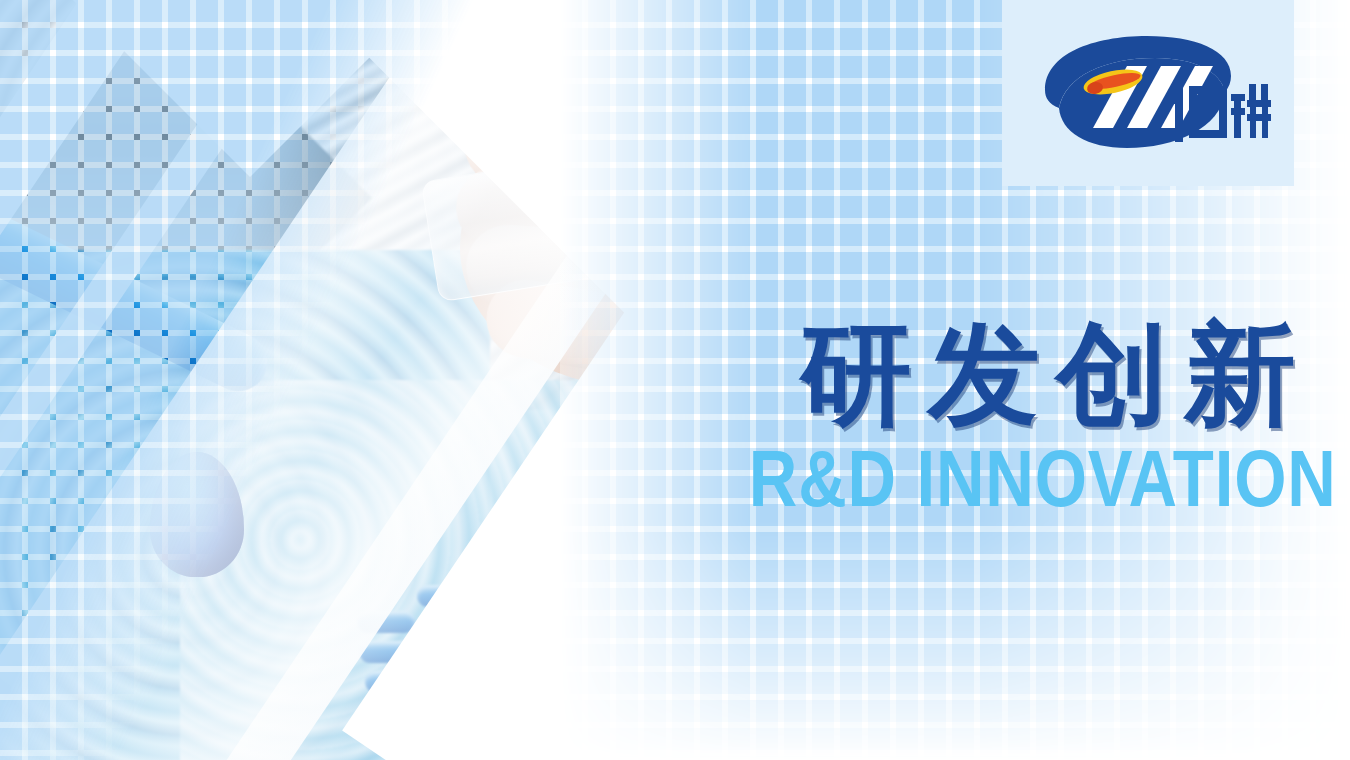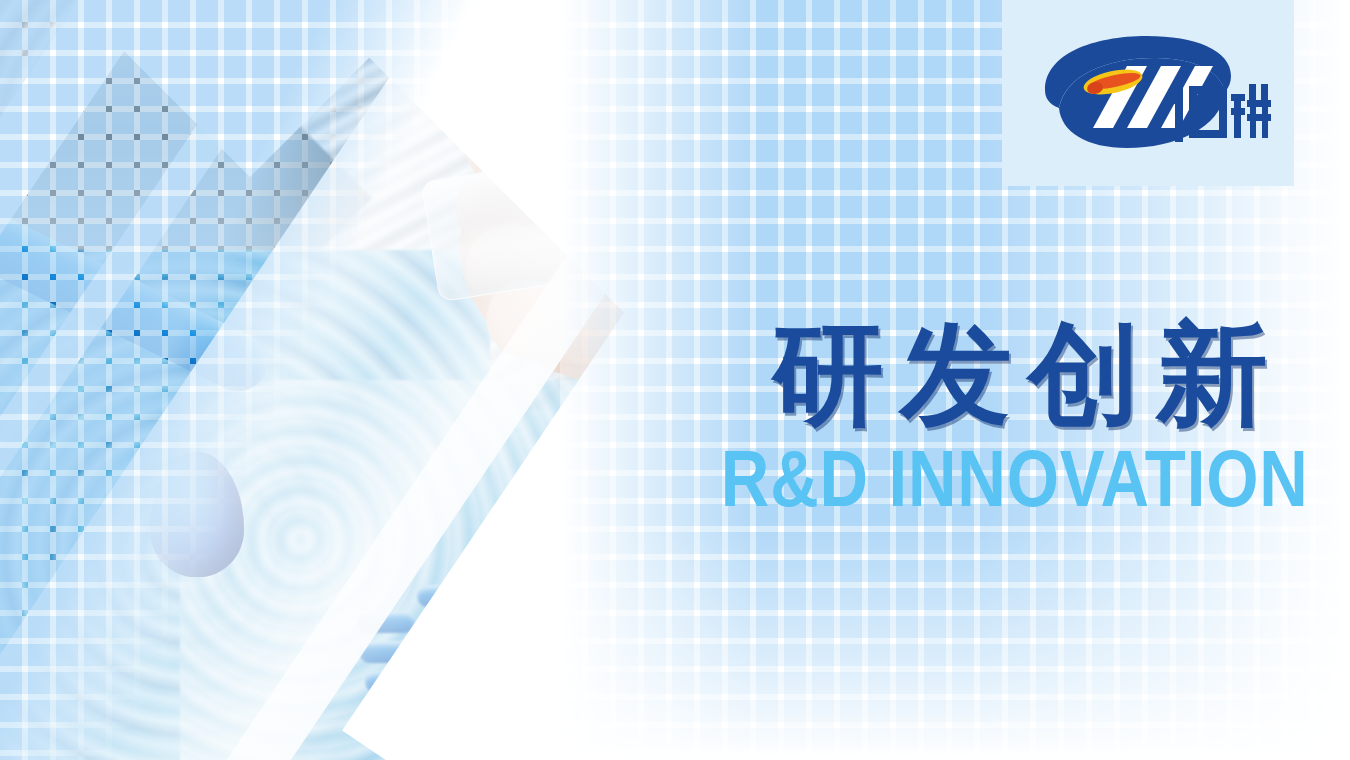--- a/index.html
+++ b/index.html
@@ -248,21 +248,21 @@
   .logo-plaque {
     position: absolute; left: 1002px; top: 0; width: 292px; height: 186px;
     background: #ddeefb;
   }
   .logo-wrap {
     position: absolute; left: 1035px; top: 32px; width: 238px; height: 122px;
   }
 
   
   .headline {
-    position: absolute; left: 612px; top: 316px; width: 680px;
+    position: absolute; left: 640px; top: 316px; width: 680px;
   }
   .cn-title {
     font-size: 112px;
     line-height: 1.06;
     font-weight: bold;
     color: #1a4b9c;
     letter-spacing: 16px;
     text-align: right;
     padding-right: 8px;
     text-shadow: 2px 3px 0 rgba(18,52,110,.45);

